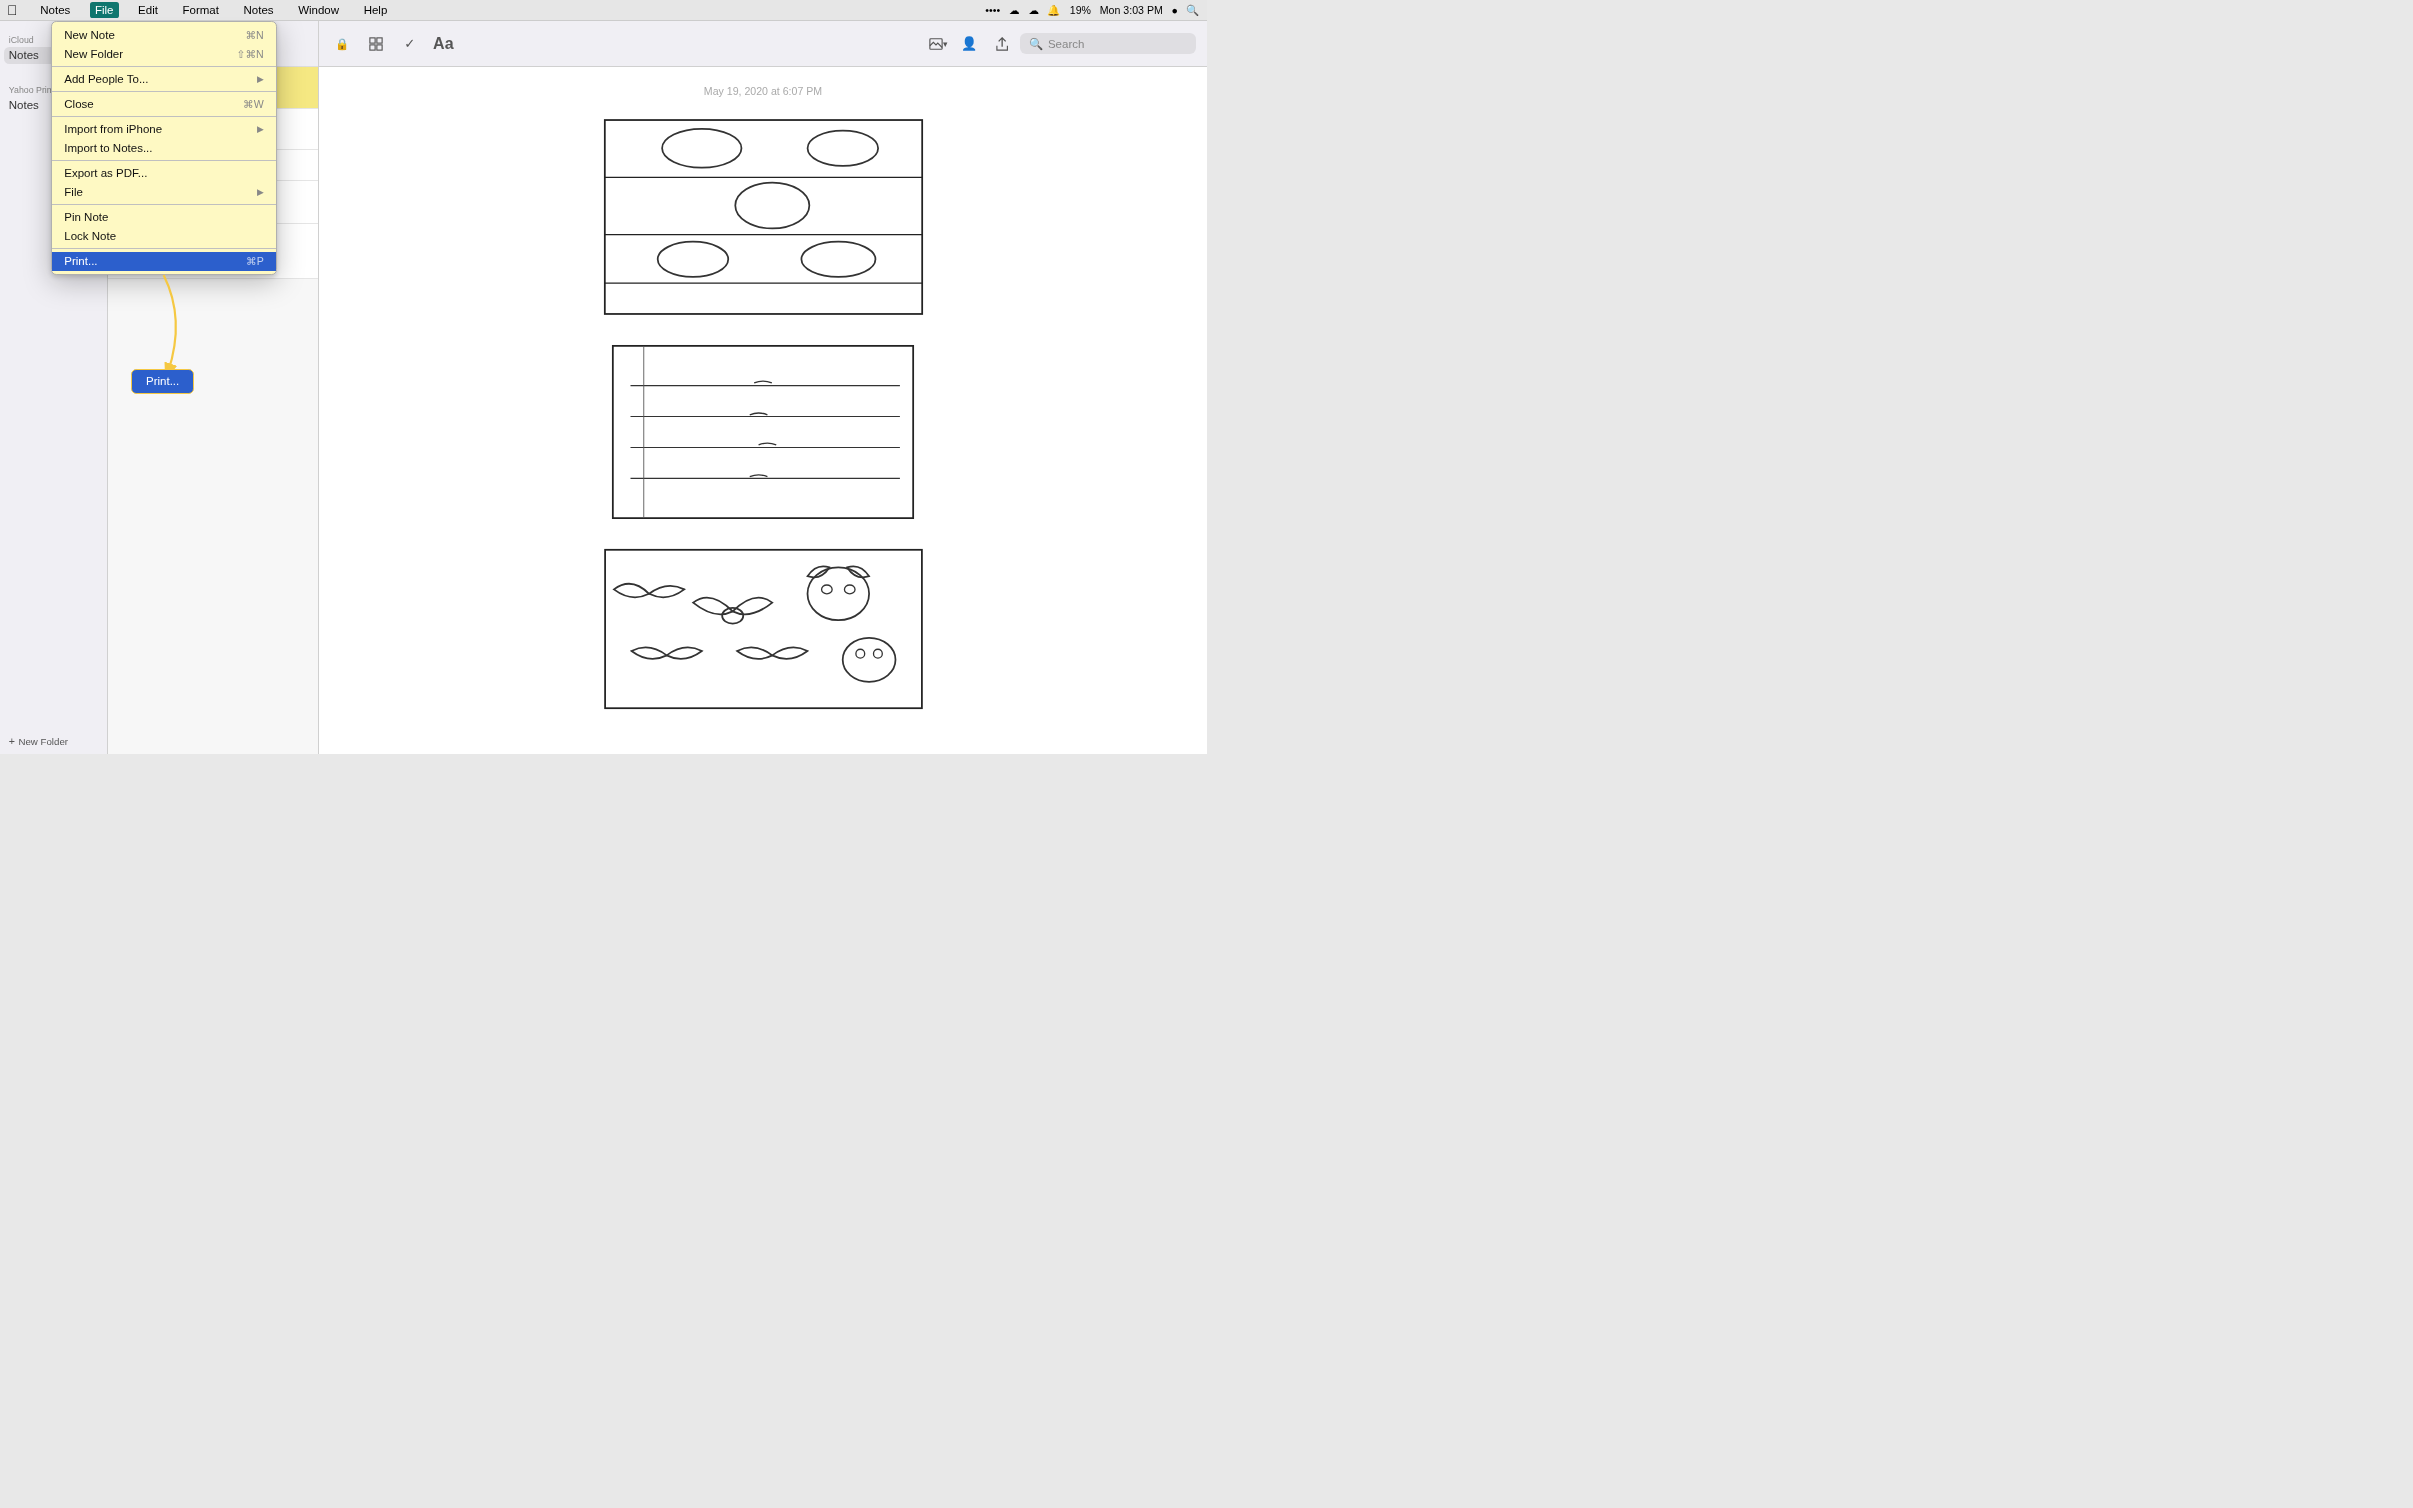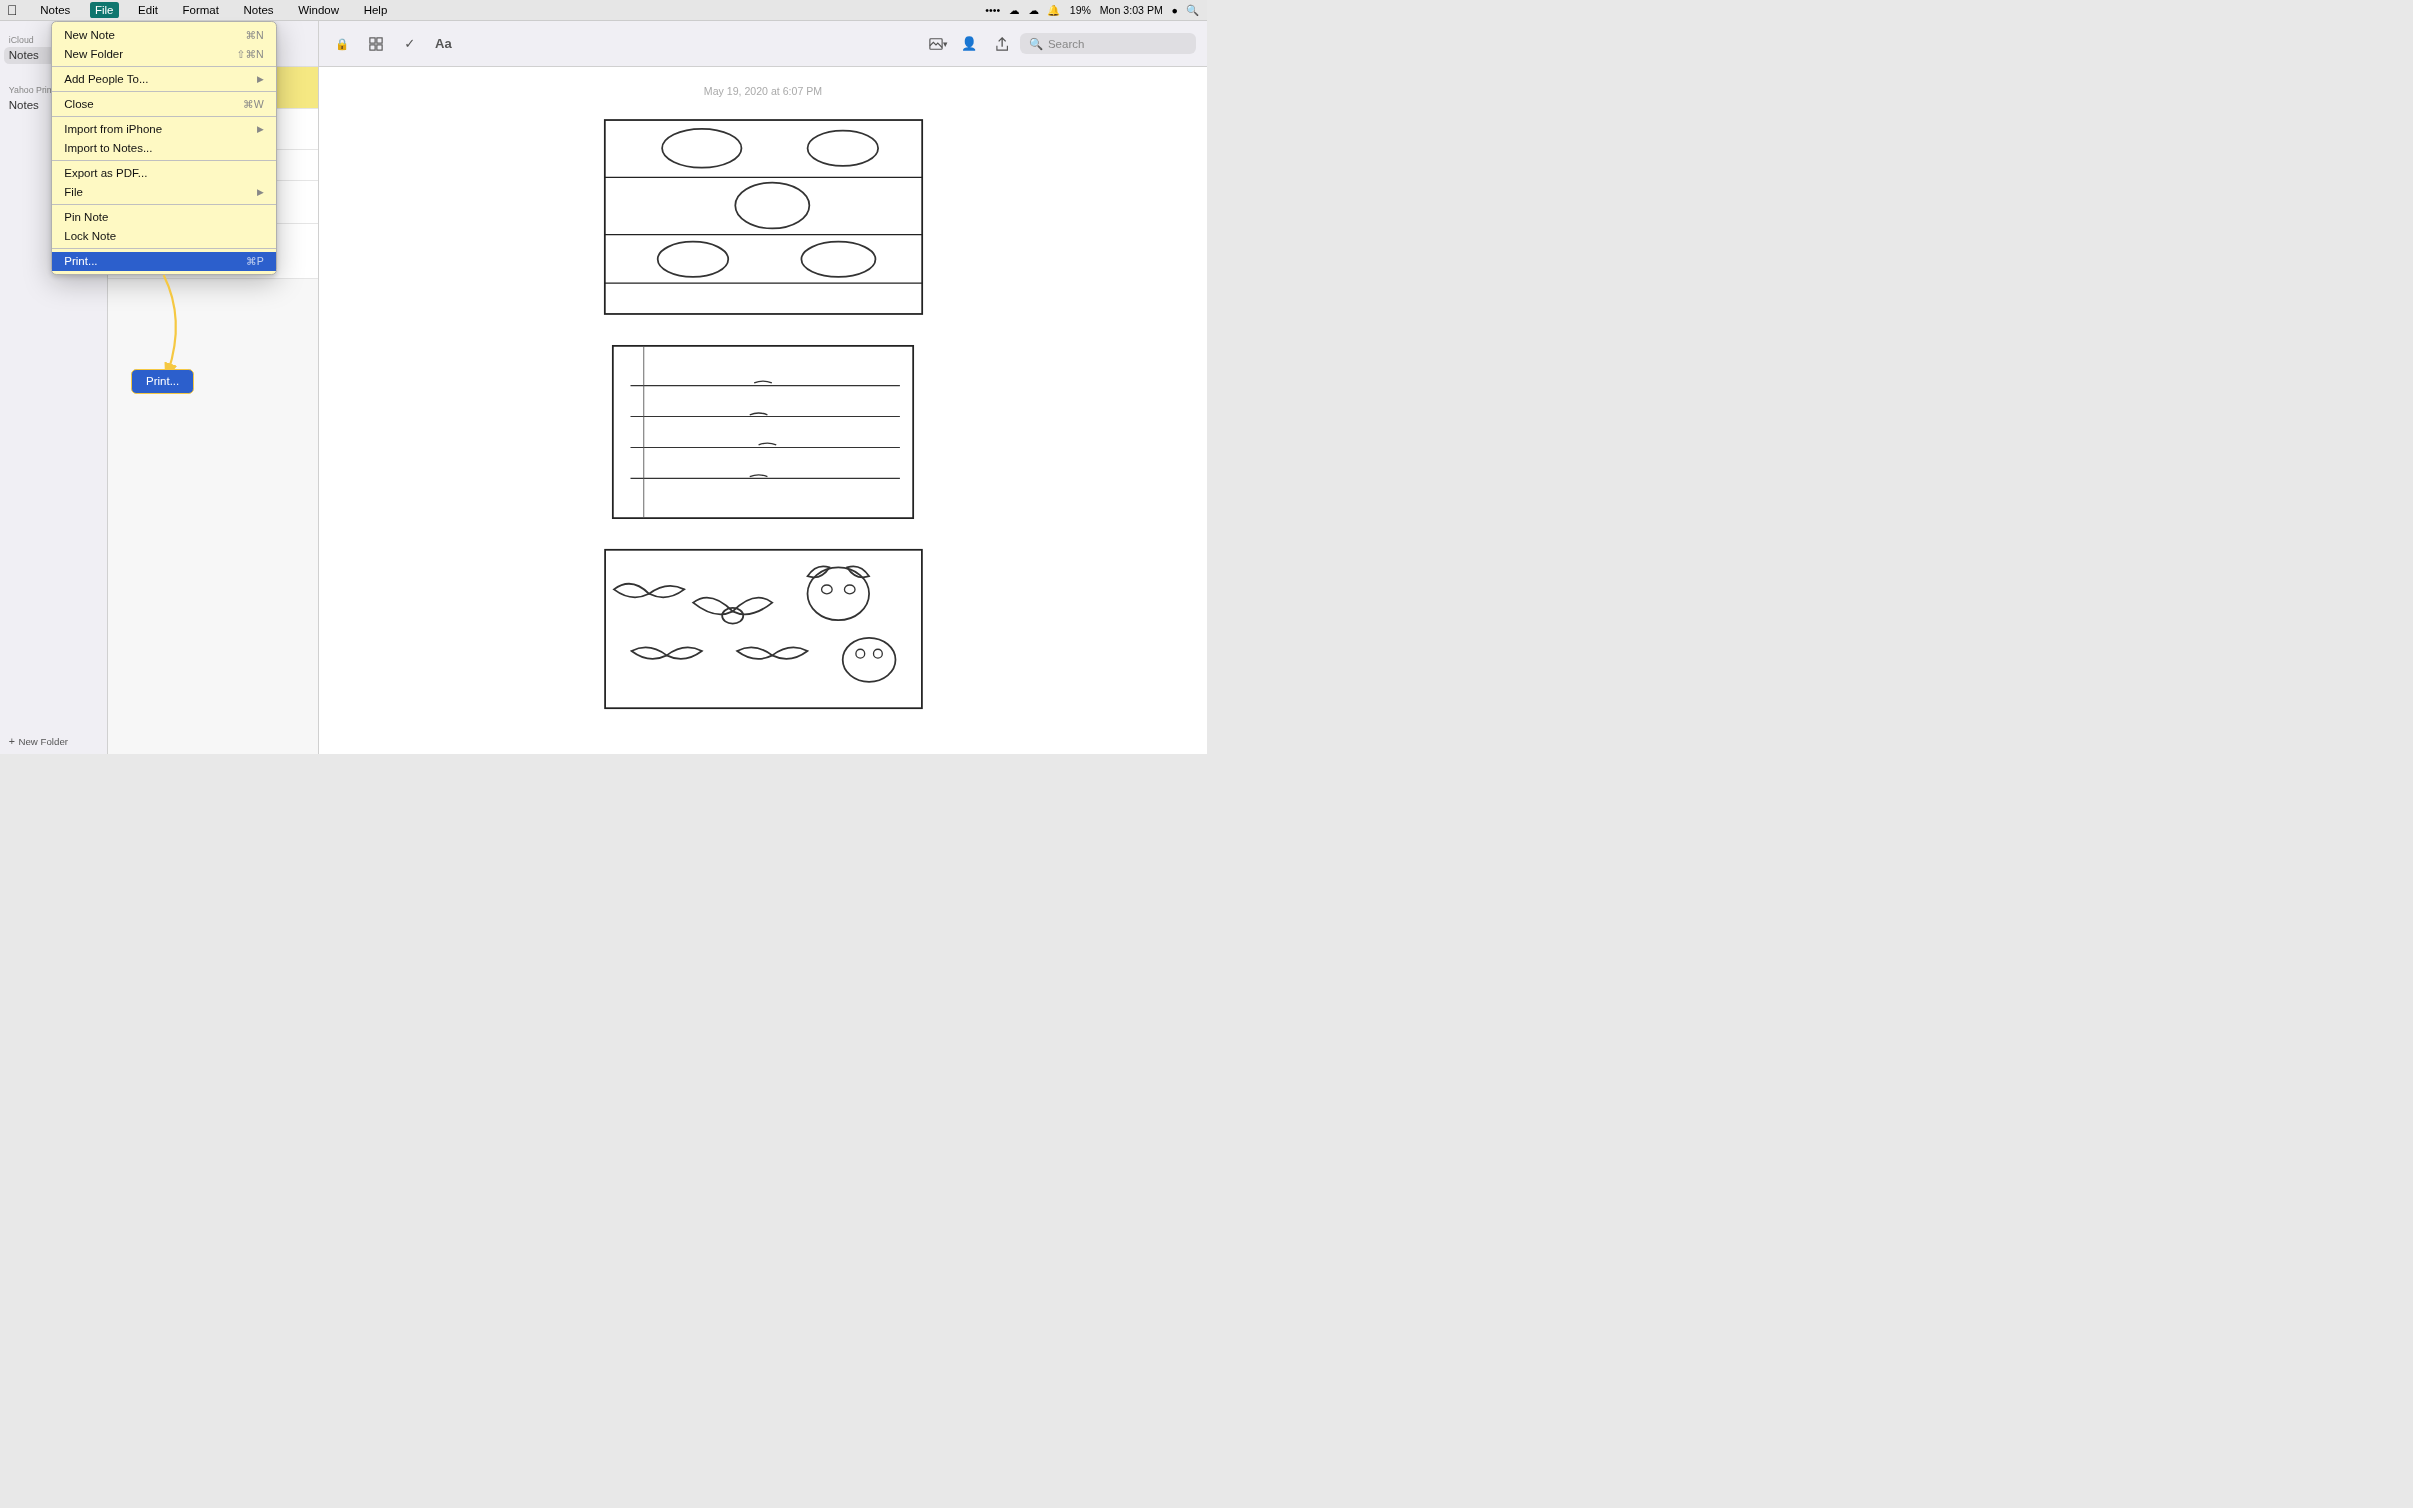--- a/index.html
+++ b/index.html
@@ -360,21 +360,21 @@
       <div class="app-toolbar-btn" style="font-size:11.5px">🔒</div>
       <div class="app-toolbar-btn">
         <svg width="14" height="14" viewBox="0 0 16 16" fill="none">
           <rect x="1" y="1" width="6" height="6" stroke="#555" stroke-width="1.3"></rect>
           <rect x="9" y="1" width="6" height="6" stroke="#555" stroke-width="1.3"></rect>
           <rect x="1" y="9" width="6" height="6" stroke="#555" stroke-width="1.3"></rect>
           <rect x="9" y="9" width="6" height="6" stroke="#555" stroke-width="1.3"></rect>
         </svg>
       </div>
       <div class="app-toolbar-btn">✓</div>
-      <div class="app-toolbar-btn" style="font-size:13px; font-weight:bold;">Aa</div>
+      <div class="app-toolbar-btn" style="font-size:16px; font-weight:bold;">Aa</div>
       <div style="margin-left:auto; display:flex; align-items:center; gap:5.3px;">
         <div class="app-toolbar-btn">
           <svg width="14" height="14" viewBox="0 0 16 16" fill="none">
             <rect x="1" y="2" width="14" height="12" rx="1" stroke="#555" stroke-width="1.3"></rect>
             <path d="M1 10l4-4 3 3 2-2 5 5" stroke="#555" stroke-width="1.3"></path>
           </svg>
           <span style="font-size:8.8px;color:#555">▾</span>
         </div>
         <div class="app-toolbar-btn">👤</div>
         <div class="app-toolbar-btn">

